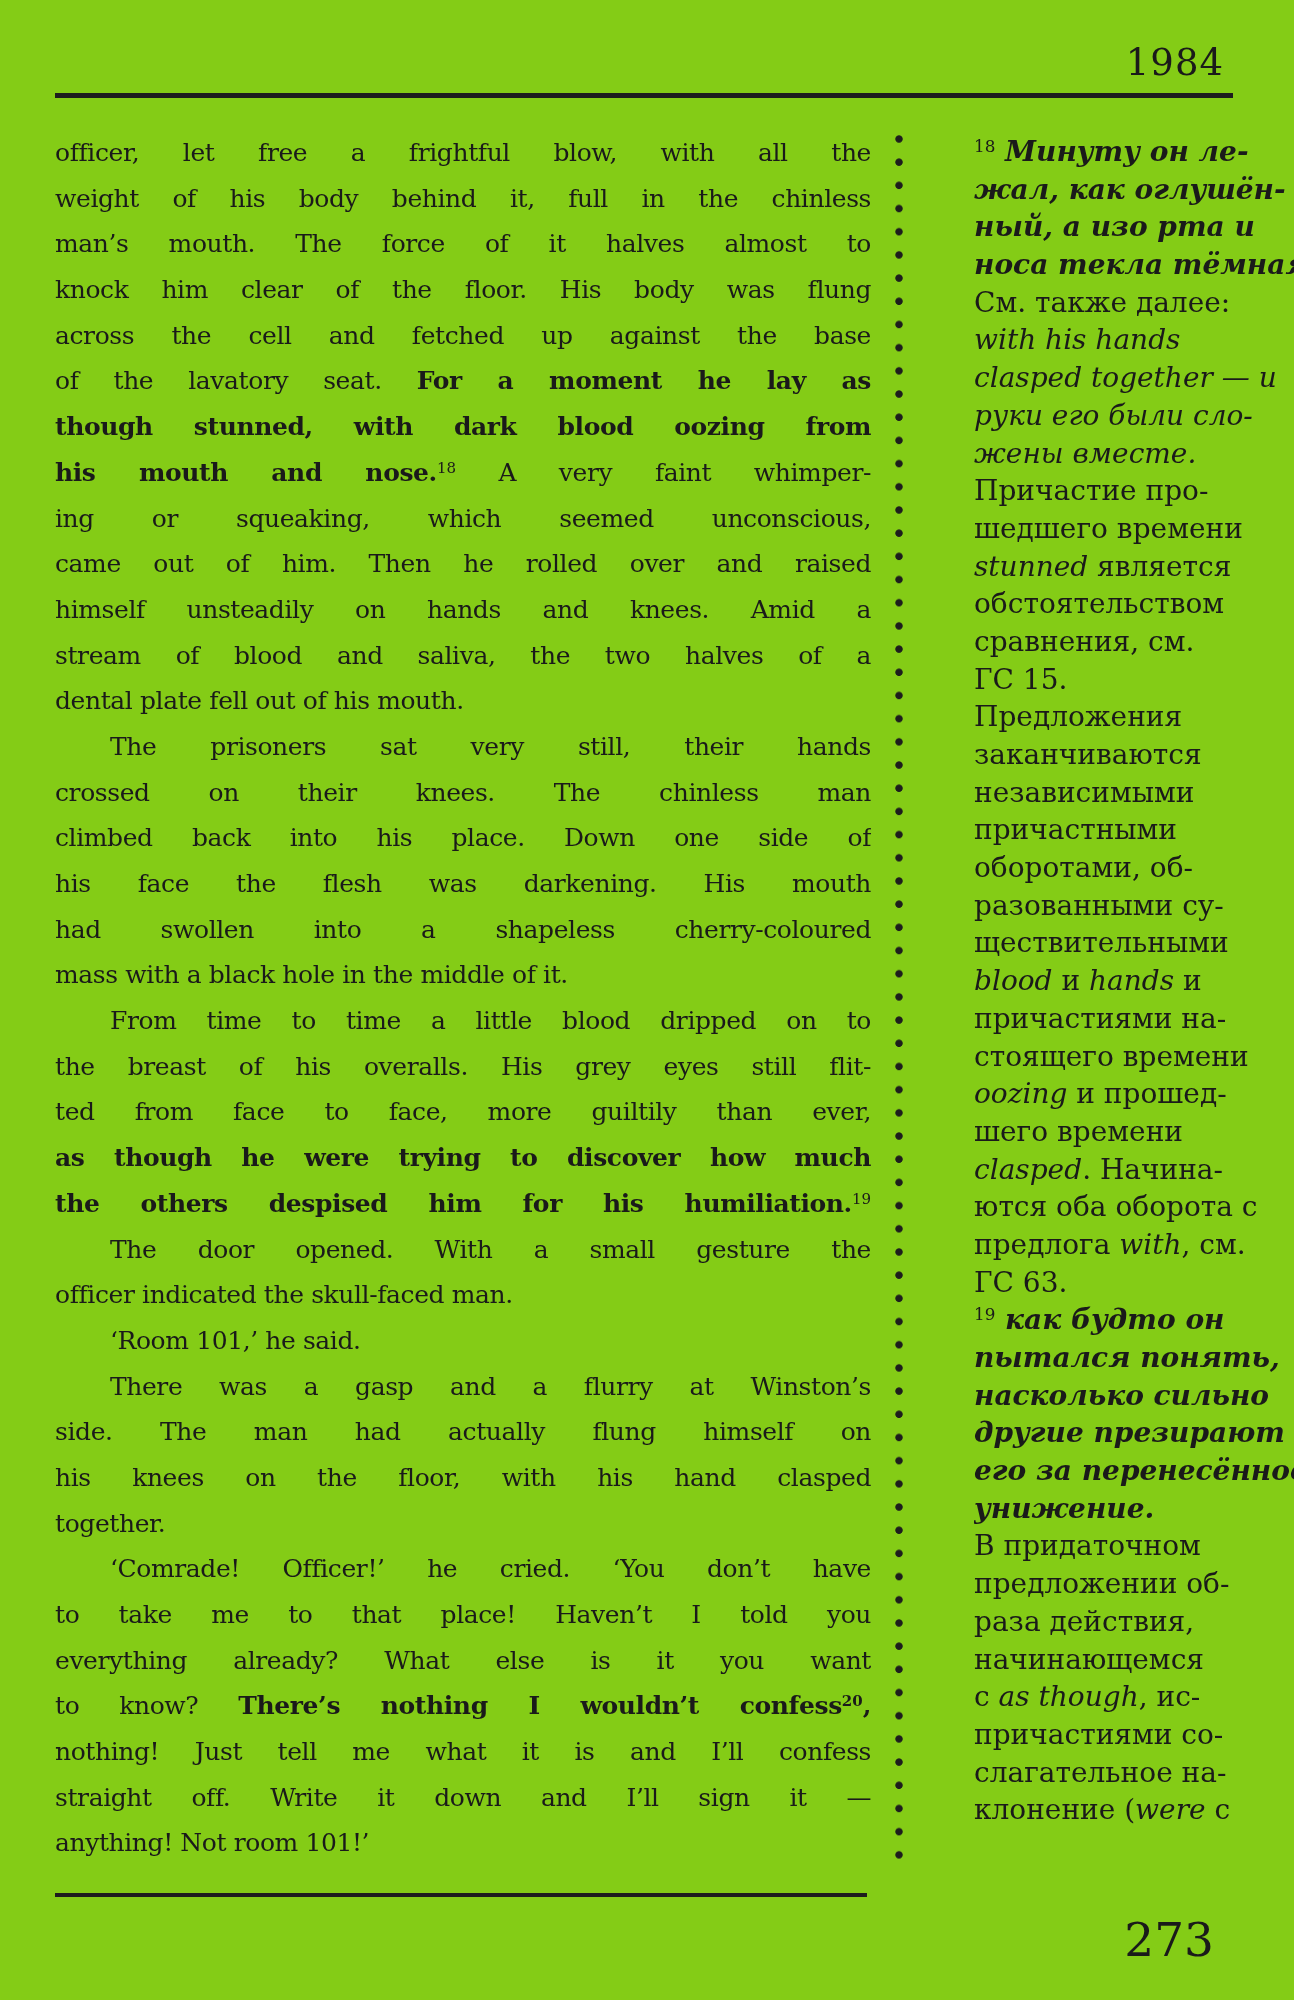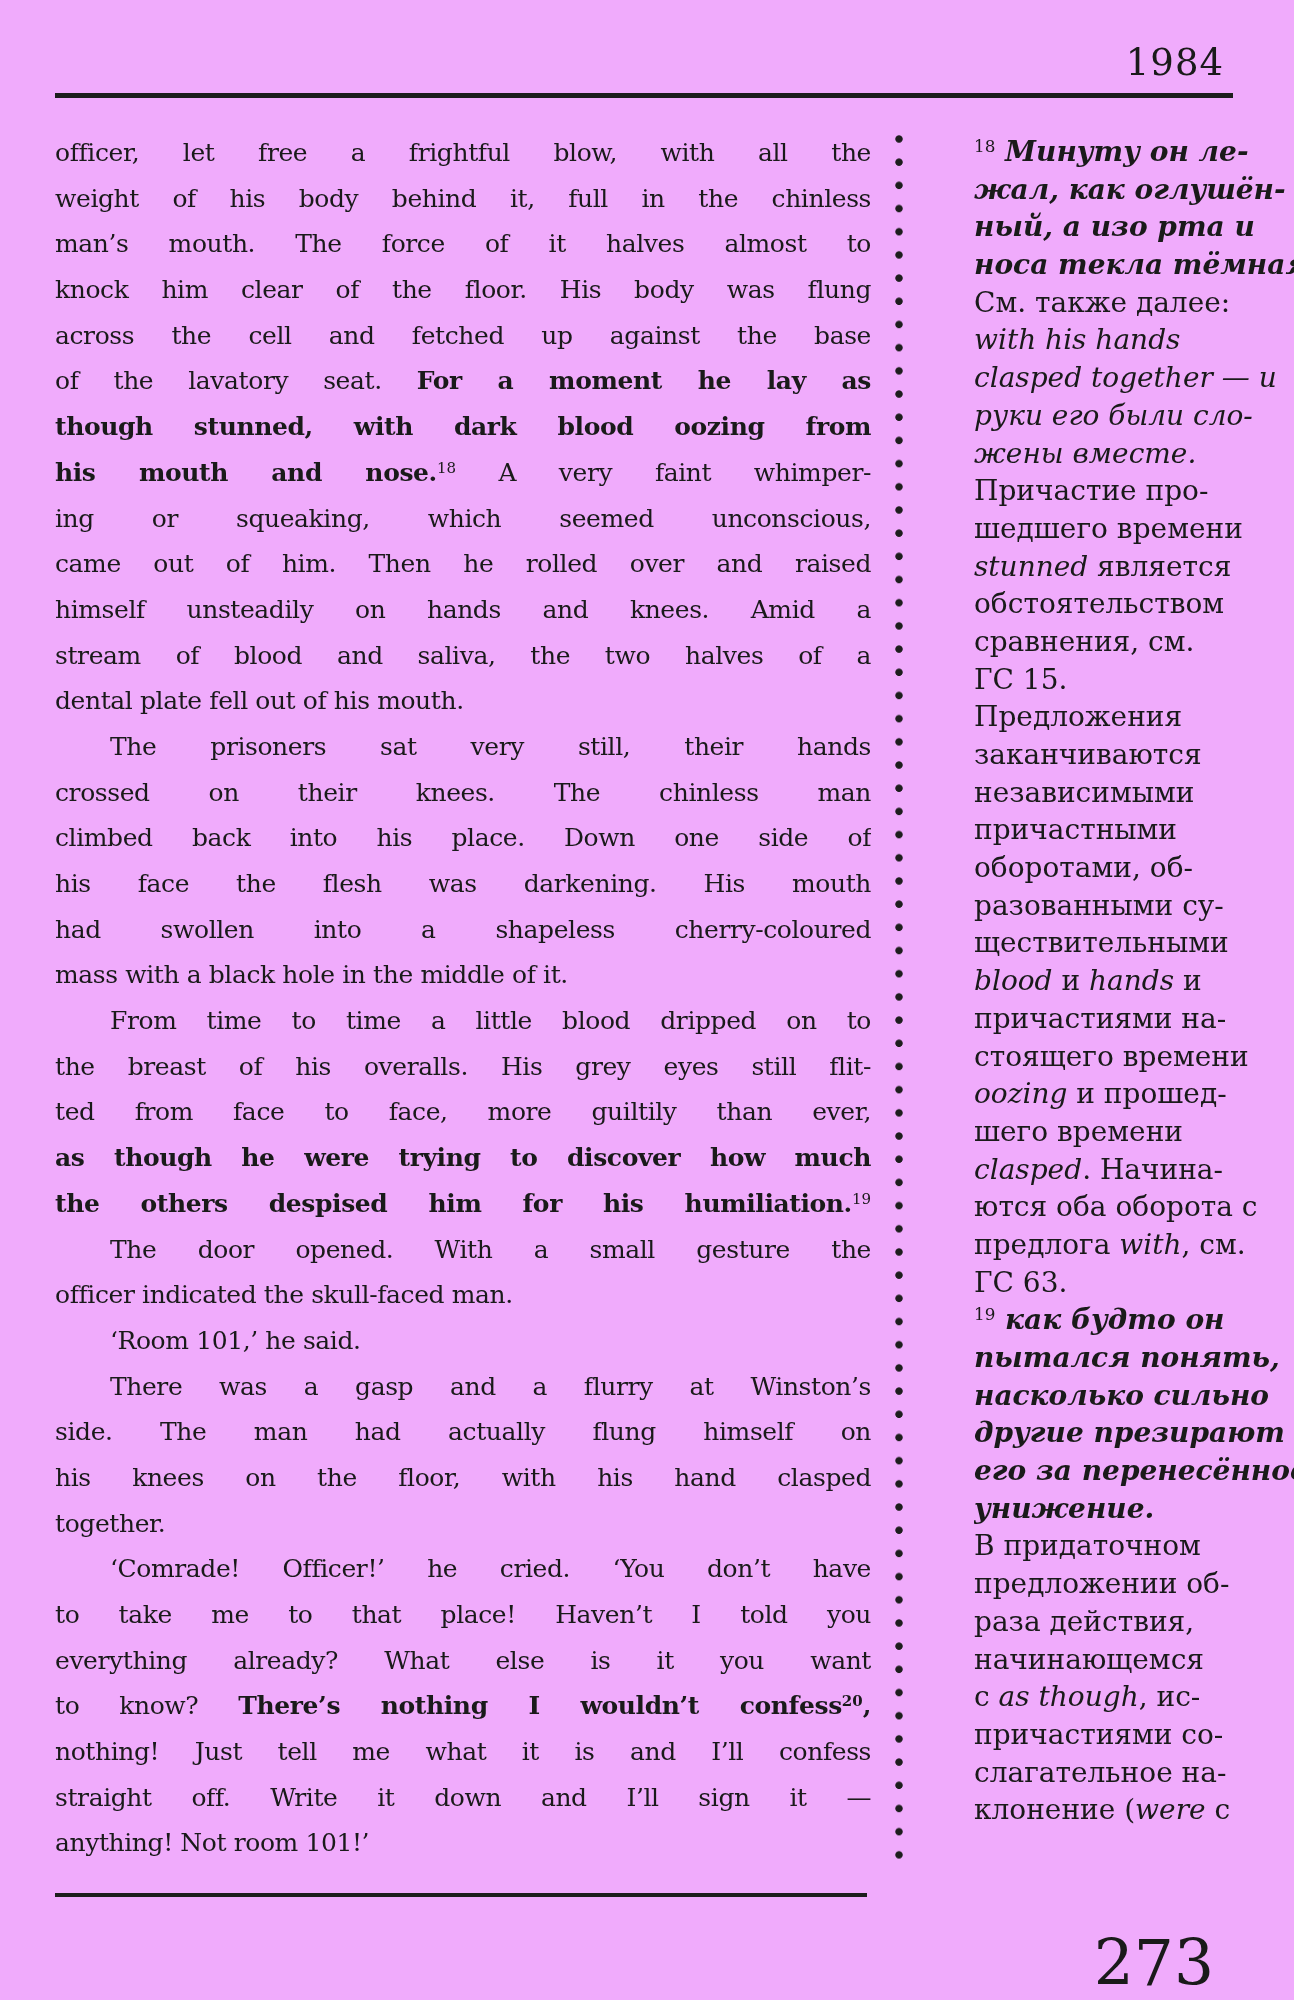--- a/index.html
+++ b/index.html
@@ -1,20 +1,20 @@
 <!DOCTYPE html>
 <html><head>
 <meta charset="utf-8">
 <style>
   html,body{margin:0;padding:0;background:#dddddd;}
   .page{
     position:relative;
     width:1294px;height:2000px;
     margin:0 auto;
-    background:#f0abfc;
+    background:#84cc16;
     color:#1a1a1a;
     font-family:"DejaVu Serif","Liberation Serif",serif;
     overflow:hidden;
   }
   .running-head{
     position:absolute;top:44px;right:70px;
     font-size:37px;line-height:1;letter-spacing:1px;
   }
   .rule{position:absolute;background:#1d1d1d;}
   .rule-top{left:55px;top:93px;width:1178px;height:5px;}
@@ -37,21 +37,21 @@
   .s-bi{font-weight:700;font-style:italic;}
   .s-sup,.s-bsup{font-size:0.6em;position:relative;top:-0.55em;letter-spacing:0;}
   .s-bsup{font-weight:700;}
   .dots{
     position:absolute;left:894px;top:134px;width:10px;height:1736px;
     background-image:radial-gradient(circle at 5px 5px,#1d1d1d 3.3px,rgba(0,0,0,0) 4.1px);
     background-size:10px 23.2px;background-repeat:repeat-y;
   }
   .page-num{
     position:absolute;top:1916px;right:80px;
-    font-size:63px;line-height:1;margin-top:16px;
+    font-size:47px;line-height:1;
   }
 </style>
 </head>
 <body>
 
 <div class="page">
   <div class="running-head">1984</div>
   <div class="rule rule-top"></div>
 
   <div class="col col-novel">

